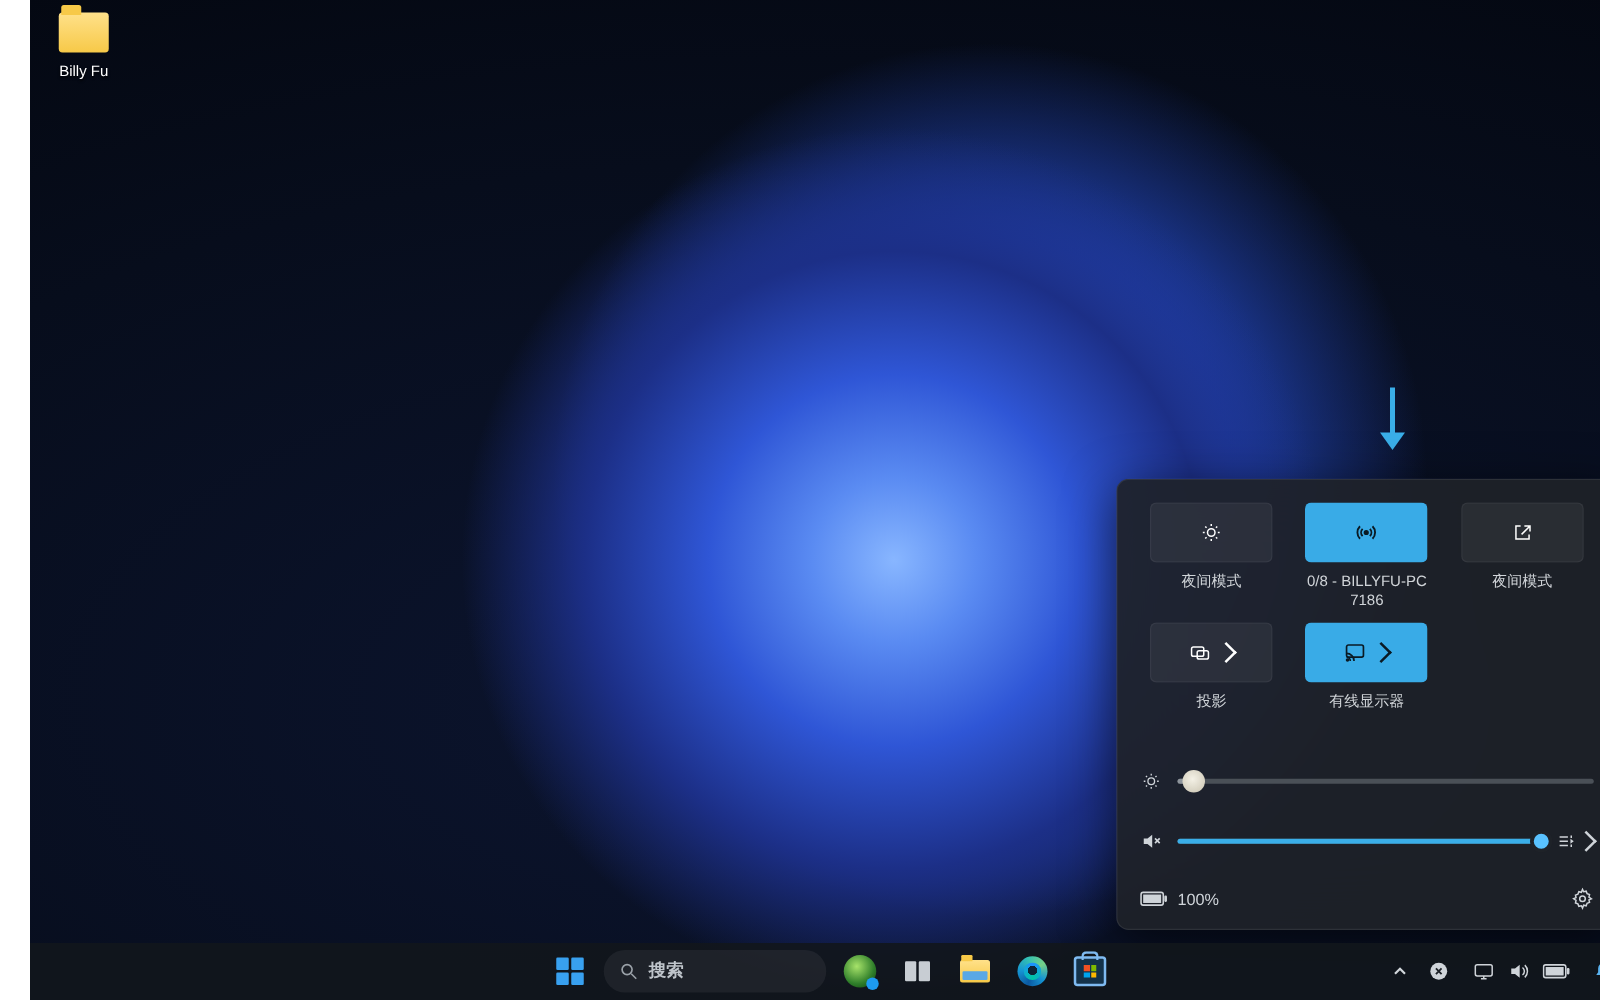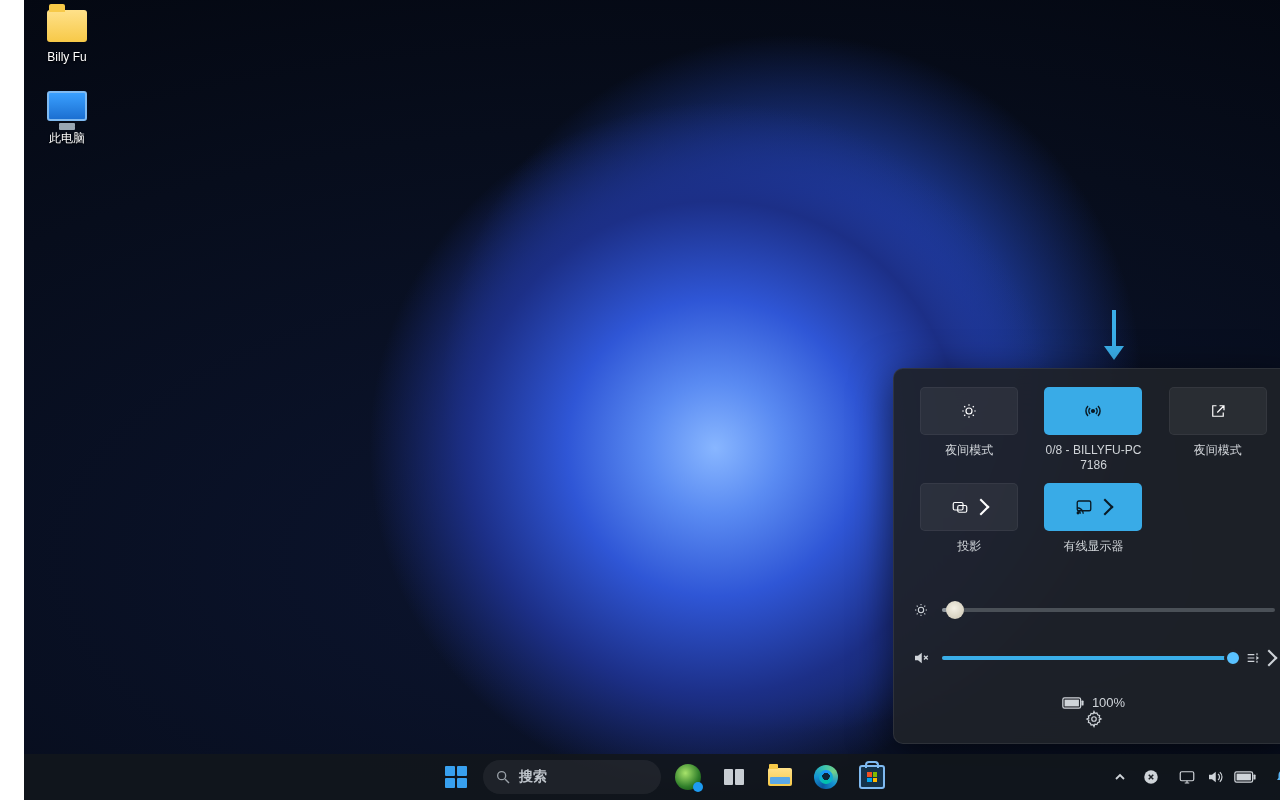--- a/index.html
+++ b/index.html
@@ -61,21 +61,21 @@
   .track{flex:1;height:4px;border-radius:2px;position:relative;}
   .track .fill{position:absolute;left:0;top:0;height:100%;border-radius:2px;}
   .track .thumb{position:absolute;top:50%;transform:translate(-50%,-50%);width:18px;height:18px;border-radius:50%;}
   .bright .track{background:#4a5057;}
   .bright .fill{width:4%;background:#8d949b;}
   .bright .thumb{left:4%;background:radial-gradient(circle at 45% 40%,#f4f1e6,#c9c3b0);}
   .vol .track{background:#3d444b;}
   .vol .fill{width:100%;background:var(--accent);}
   .vol .thumb{left:100%;background:#59c2ff;border:3px solid #1e2228;box-sizing:border-box;}
   .vol-extra{display:flex;align-items:center;gap:2px;color:#cfd4d9;cursor:pointer;flex:0 0 auto;}
-  .qfooter{display:flex;align-items:center;justify-content:space-between;margin-top:22px;color:#cfd4d9;font-size:13px;flex-direction:column;}
+  .qfooter{display:flex;align-items:center;justify-content:space-between;margin-top:22px;color:#cfd4d9;font-size:13px;}
   .battery-group{display:flex;align-items:center;gap:8px;}
   .gear{cursor:pointer;width:18px;height:18px;color:#cfd4d9;}
   
   .taskbar{position:absolute;left:0;right:0;bottom:0;height:46px;background:var(--taskbar-bg);display:flex;align-items:center;font-weight:bold;}
   .tb-center{position:absolute;left:50%;transform:translateX(-50%);display:flex;align-items:center;gap:8px;}
   .tb-btn{width:38px;height:38px;border-radius:6px;display:flex;align-items:center;justify-content:center;cursor:pointer;}
   .start-logo{width:22px;height:22px;display:grid;grid-template-columns:1fr 1fr;grid-template-rows:1fr 1fr;gap:2px;}
   .start-logo span{background:#38a0ef;border-radius:1px;}
   .search-pill{display:flex;align-items:center;gap:8px;height:34px;padding:0 16px 0 12px;border-radius:17px;background:rgba(255,255,255,0.06);color:#bfc5cb;font-size:14px;cursor:text;min-width:150px;}
   .circle-icon{width:26px;height:26px;border-radius:50%;background:radial-gradient(circle at 40% 35%,#a7e36a,#2f7e2a 60%,#0d3e0a);position:relative;}
@@ -102,26 +102,20 @@
 <body>
 
 <div class="desktop">
 
   <div class="dicon" style="left:8px;top:6px">
     <div class="img">
         <div class="folder-img"></div>
       </div>
     <div>Billy Fu</div>
   </div>
-  <div class="dicon" style="left:8px;top:86px">
-    <div class="img">
-        <div class="pc-img"></div>
-      </div>
-    <div>此电脑</div>
-  </div>
 
   <svg class="arrow" viewBox="0 0 30 52">
     <line x1="15" y1="2" x2="15" y2="40" stroke="#3aaee8" stroke-width="4"></line>
     <polygon points="15,52 5,38 25,38" fill="#3aaee8"></polygon>
   </svg>
 
   <div class="qpanel">
     <div class="tiles">
 
       <div class="tile">

